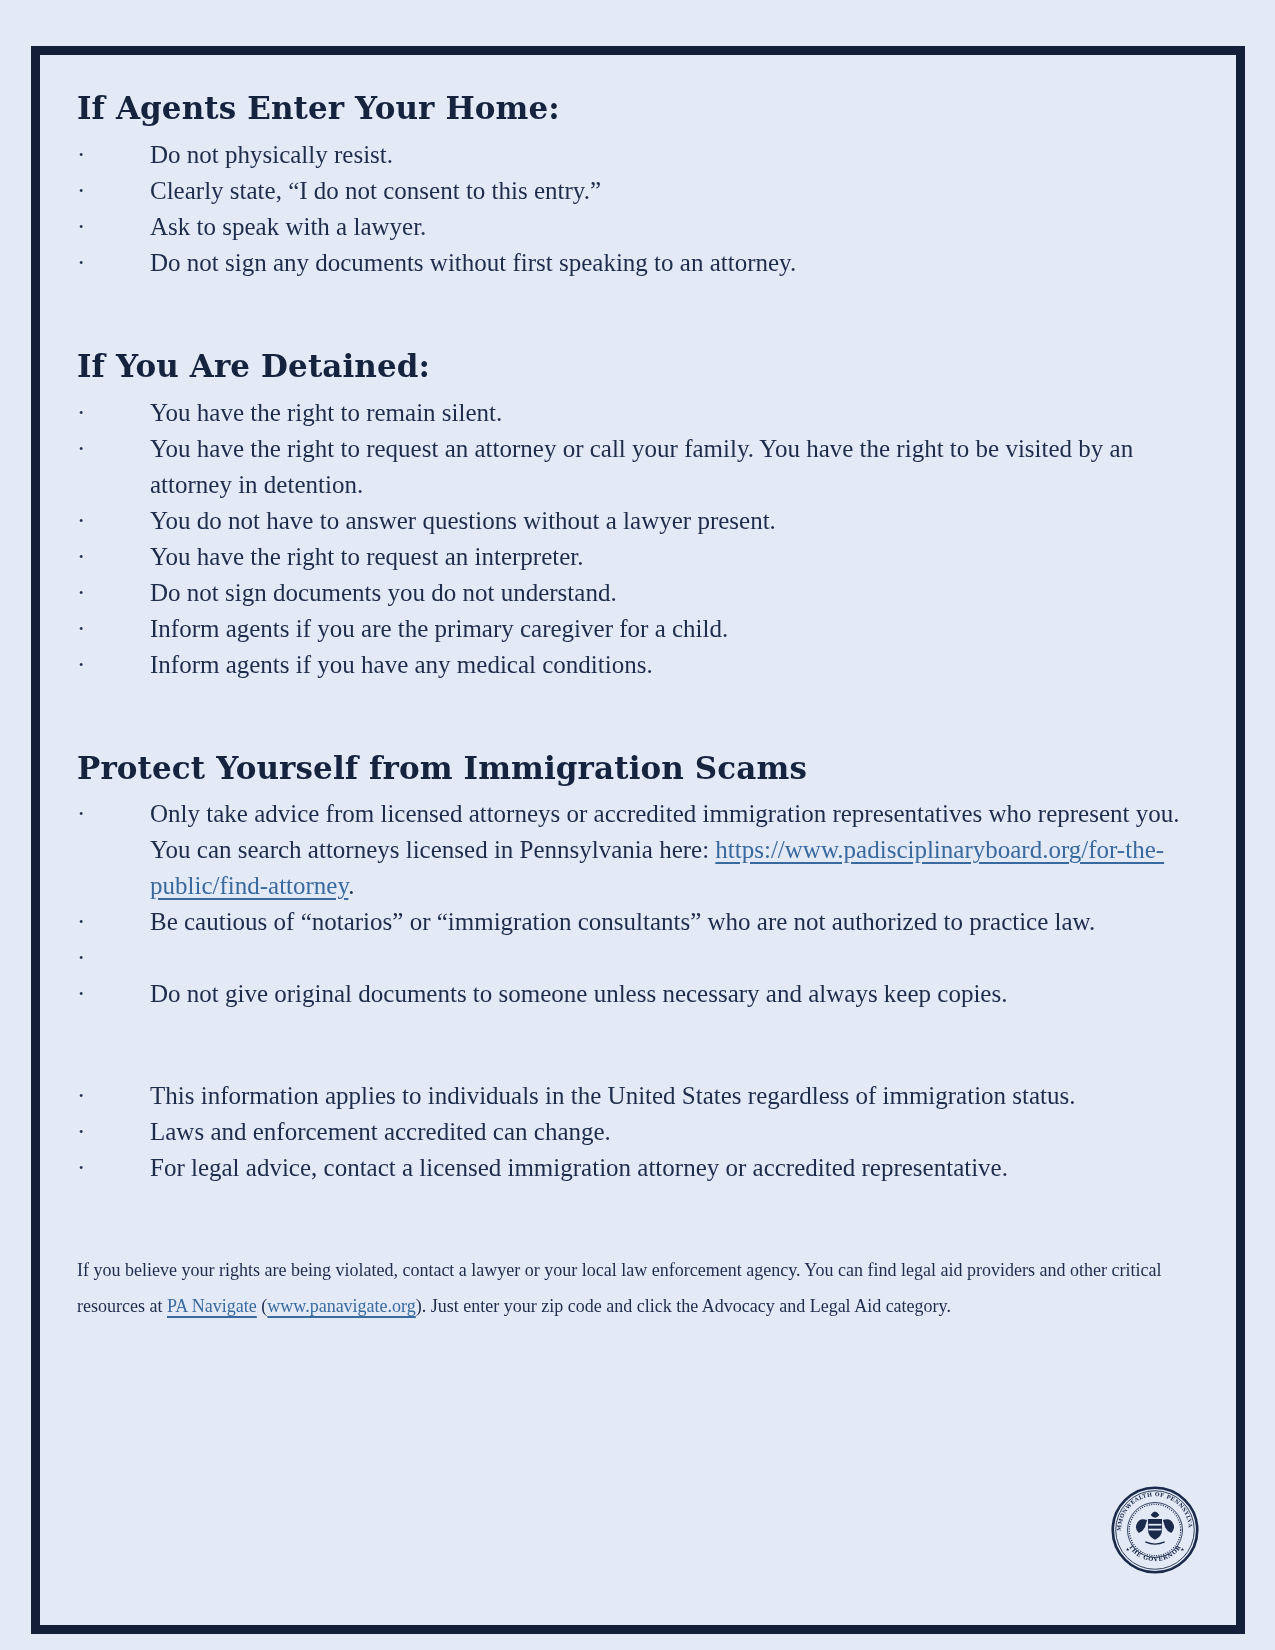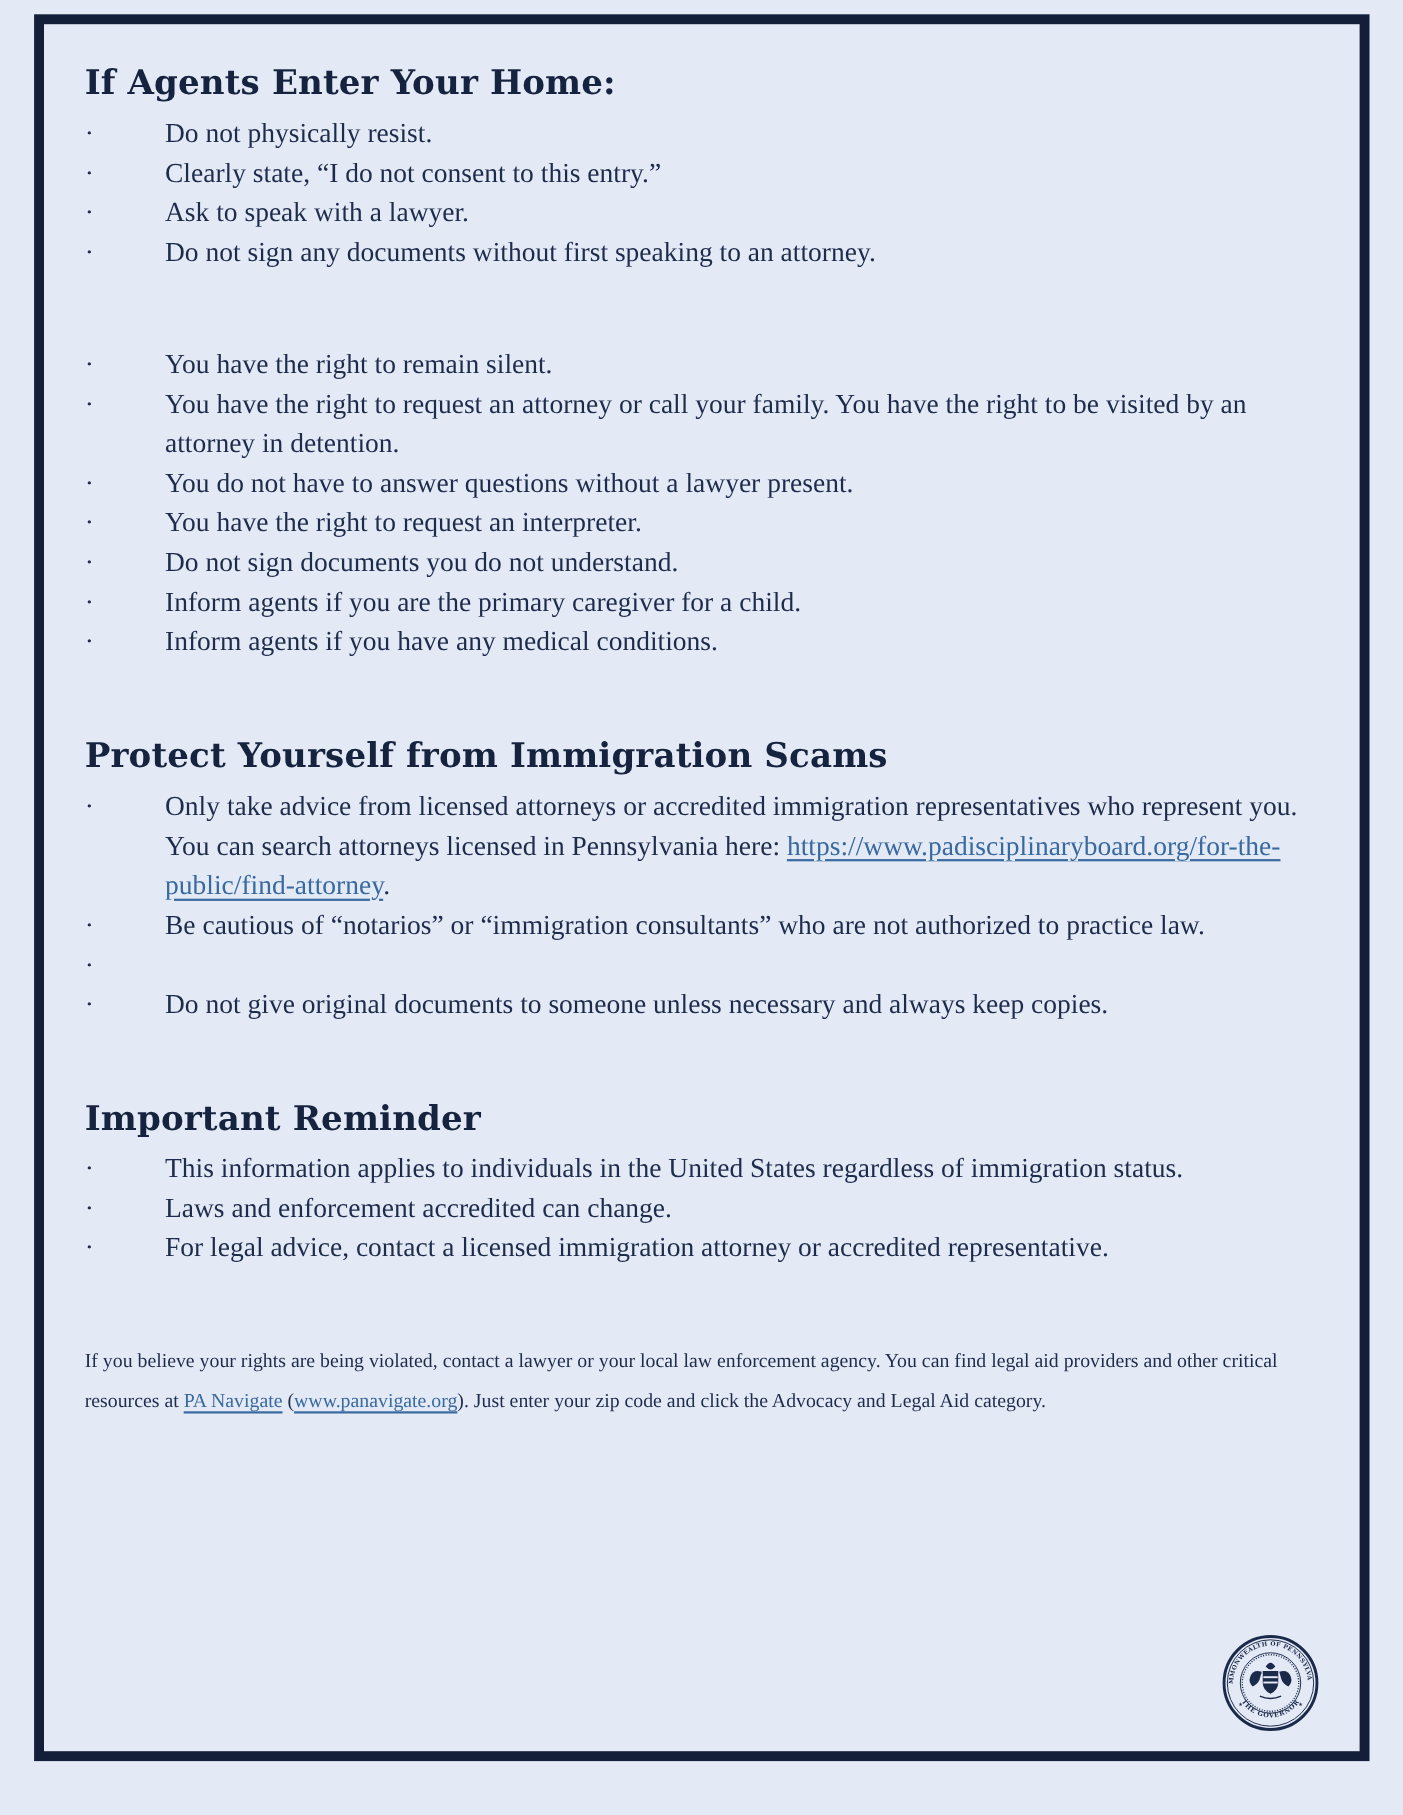--- a/index.html
+++ b/index.html
@@ -12,21 +12,21 @@
   html,body{margin:0;padding:0;}
   body{
     width:1275px;height:1650px;
     background:var(--bg);
     color:var(--tx);
     font-family:"Liberation Serif",serif;
     position:relative;
     overflow:hidden;
   }
   .frame{
-    position:absolute;left:31px;top:13px;
+    position:absolute;left:31px;top:46px;
     width:1214px;height:1588px;
     border:9px solid var(--bd);
     box-sizing:border-box;
     padding:34px 40px 0 37px;
   }
   .sec + .sec{margin-top:66px;}
   .hd{
     font-family:"DejaVu Serif",serif;
     font-weight:700;
     font-size:31px;
@@ -85,20 +85,21 @@
             <span class="mark">·</span>
             <span class="litx"><span>Ask to speak with a lawyer.</span></span>
           </li>
           <li>
             <span class="mark">·</span>
             <span class="litx"><span>Do not sign any documents without first speaking to an attorney.</span></span>
           </li>
         </ul>
       </section>
       <section class="sec">
+        <h2 class="hd">If You Are Detained:</h2>
         <ul class="blist">
           <li>
             <span class="mark">·</span>
             <span class="litx"><span>You have the right to remain silent.</span></span>
           </li>
           <li>
             <span class="mark">·</span>
             <span class="litx"><span>You have the right to request an attorney or call your family. You have the right to be visited by an attorney in detention.</span></span>
           </li>
           <li>
@@ -137,21 +138,20 @@
           <li>
             <span class="mark">·</span>
           </li>
           <li>
             <span class="mark">·</span>
             <span class="litx"><span>Do not give original documents to someone unless necessary and always keep copies.</span></span>
           </li>
         </ul>
       </section>
       <section class="sec">
-        <h2 class="hd">Important Reminder</h2>
         <ul class="blist">
           <li>
             <span class="mark">·</span>
             <span class="litx"><span>This information applies to individuals in the United States regardless of immigration status.</span></span>
           </li>
           <li>
             <span class="mark">·</span>
             <span class="litx"><span>Laws and enforcement accredited can change.</span></span>
           </li>
           <li>

